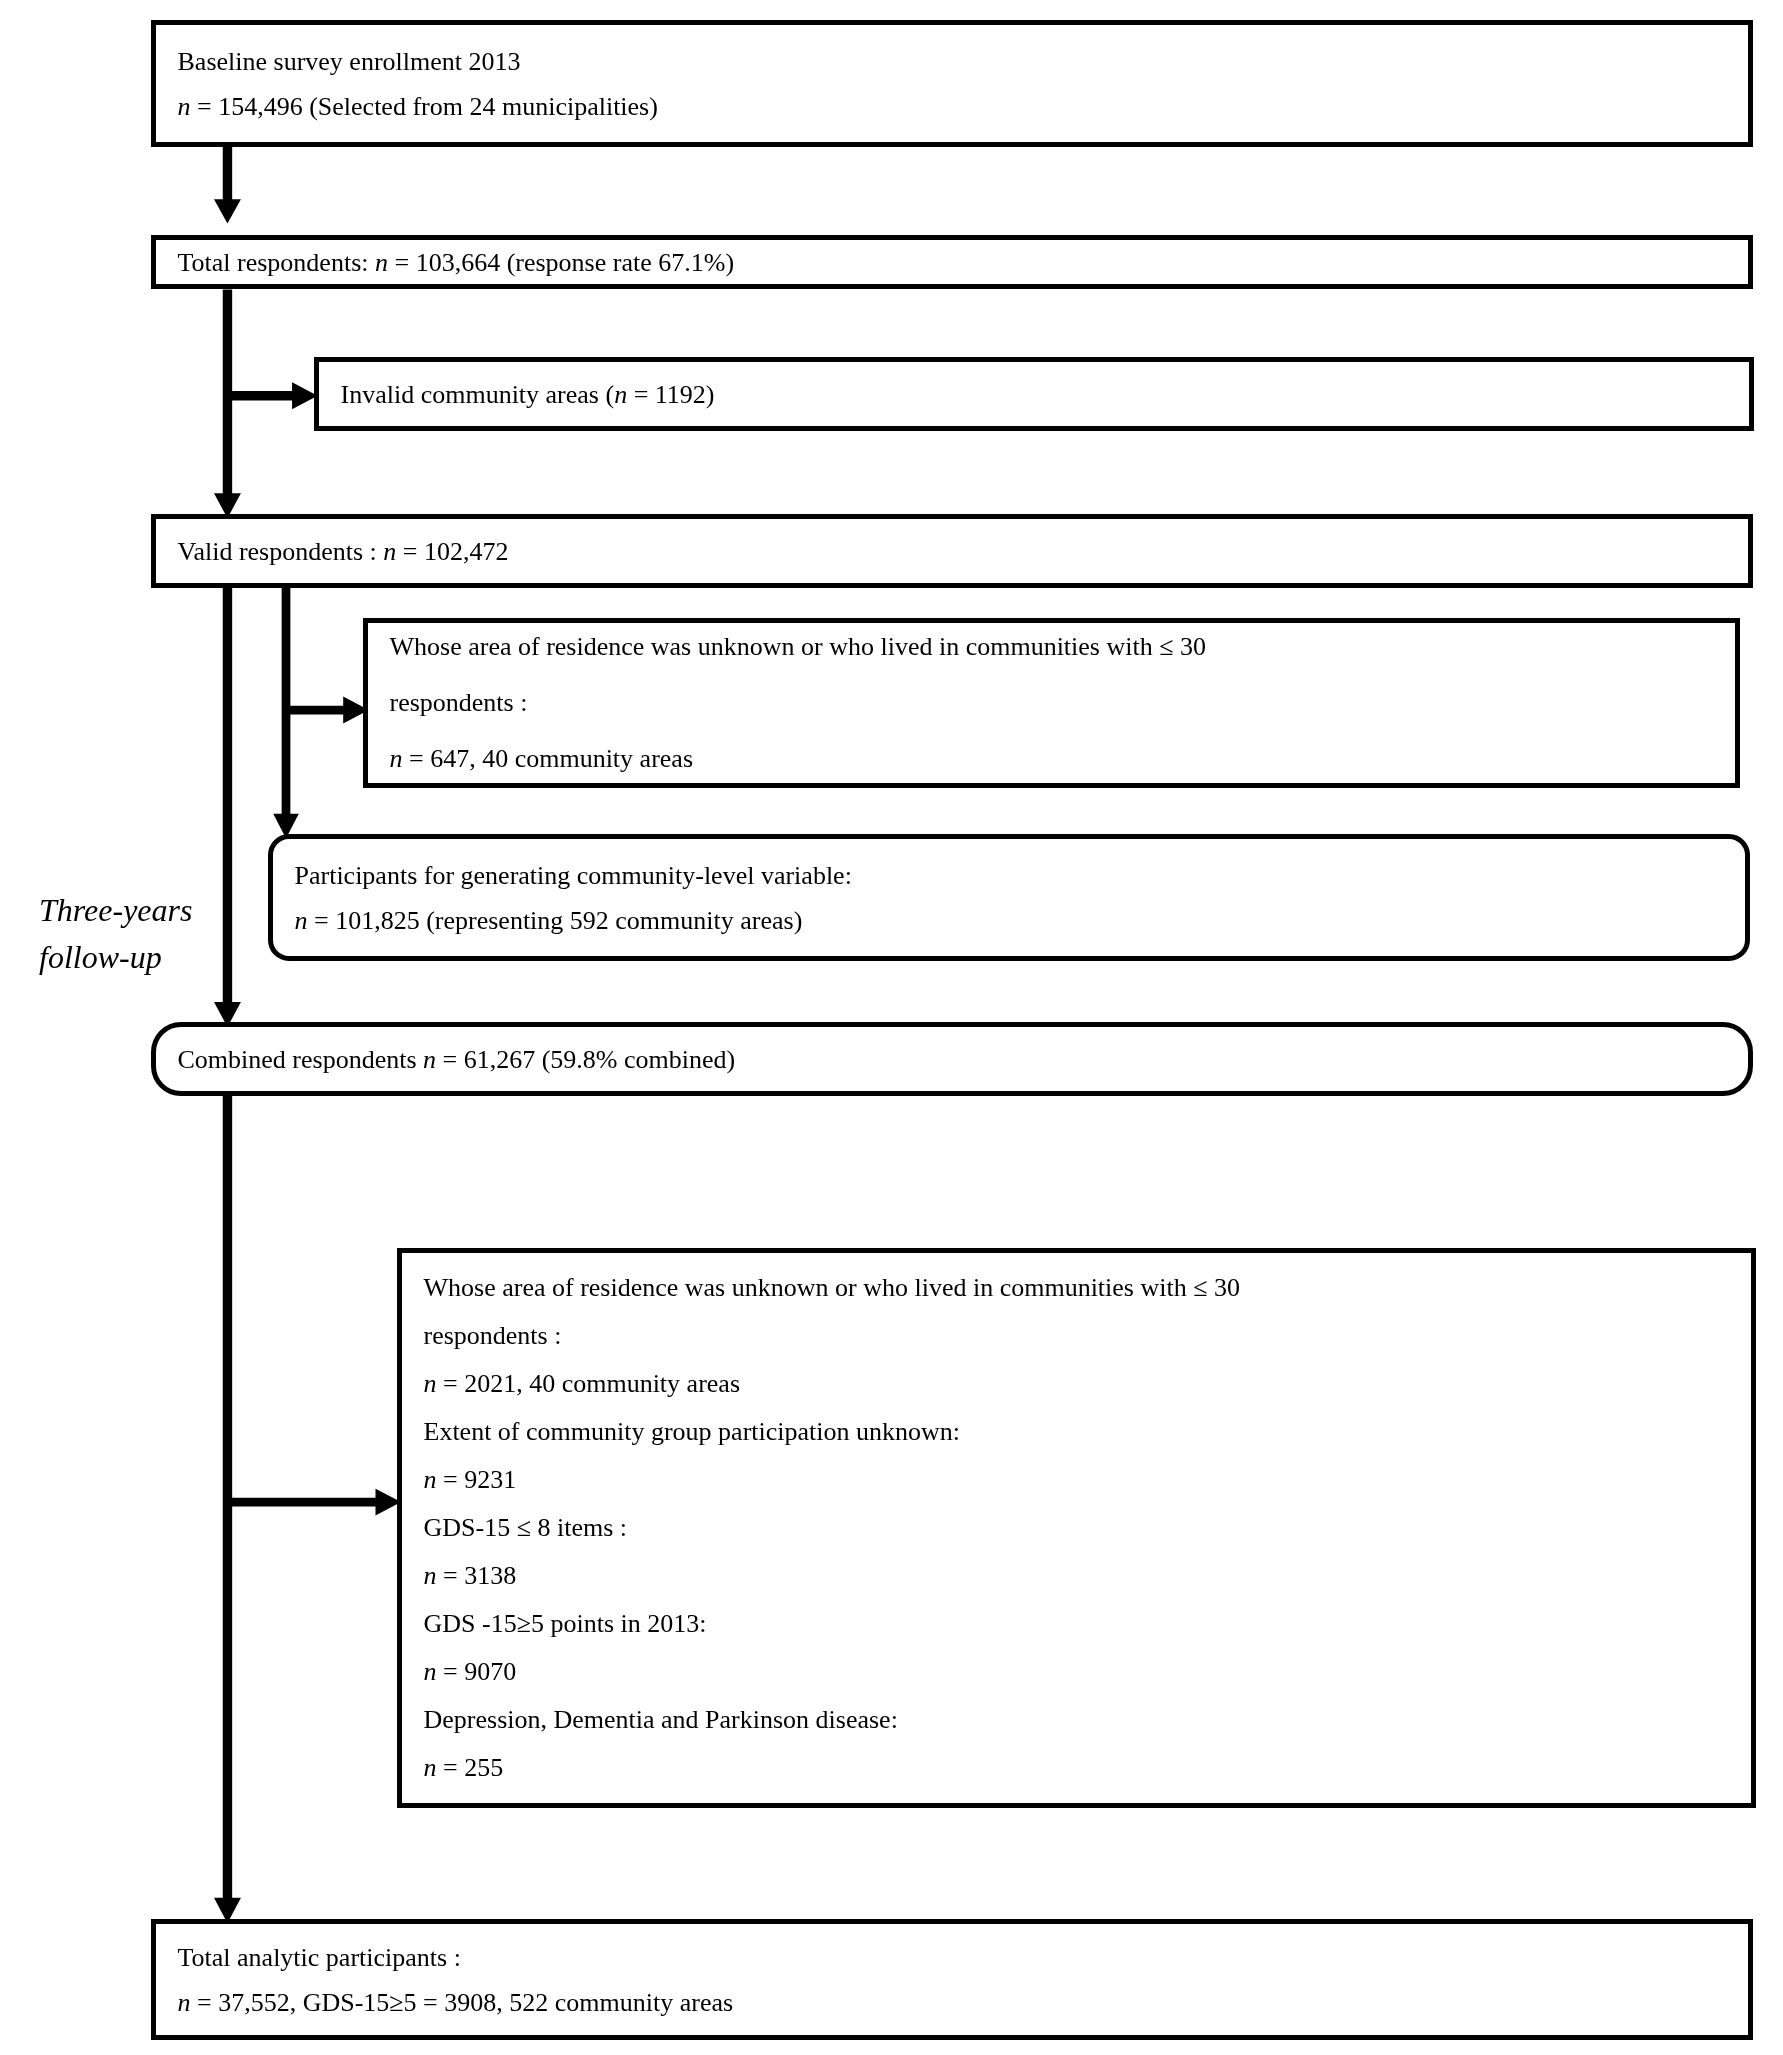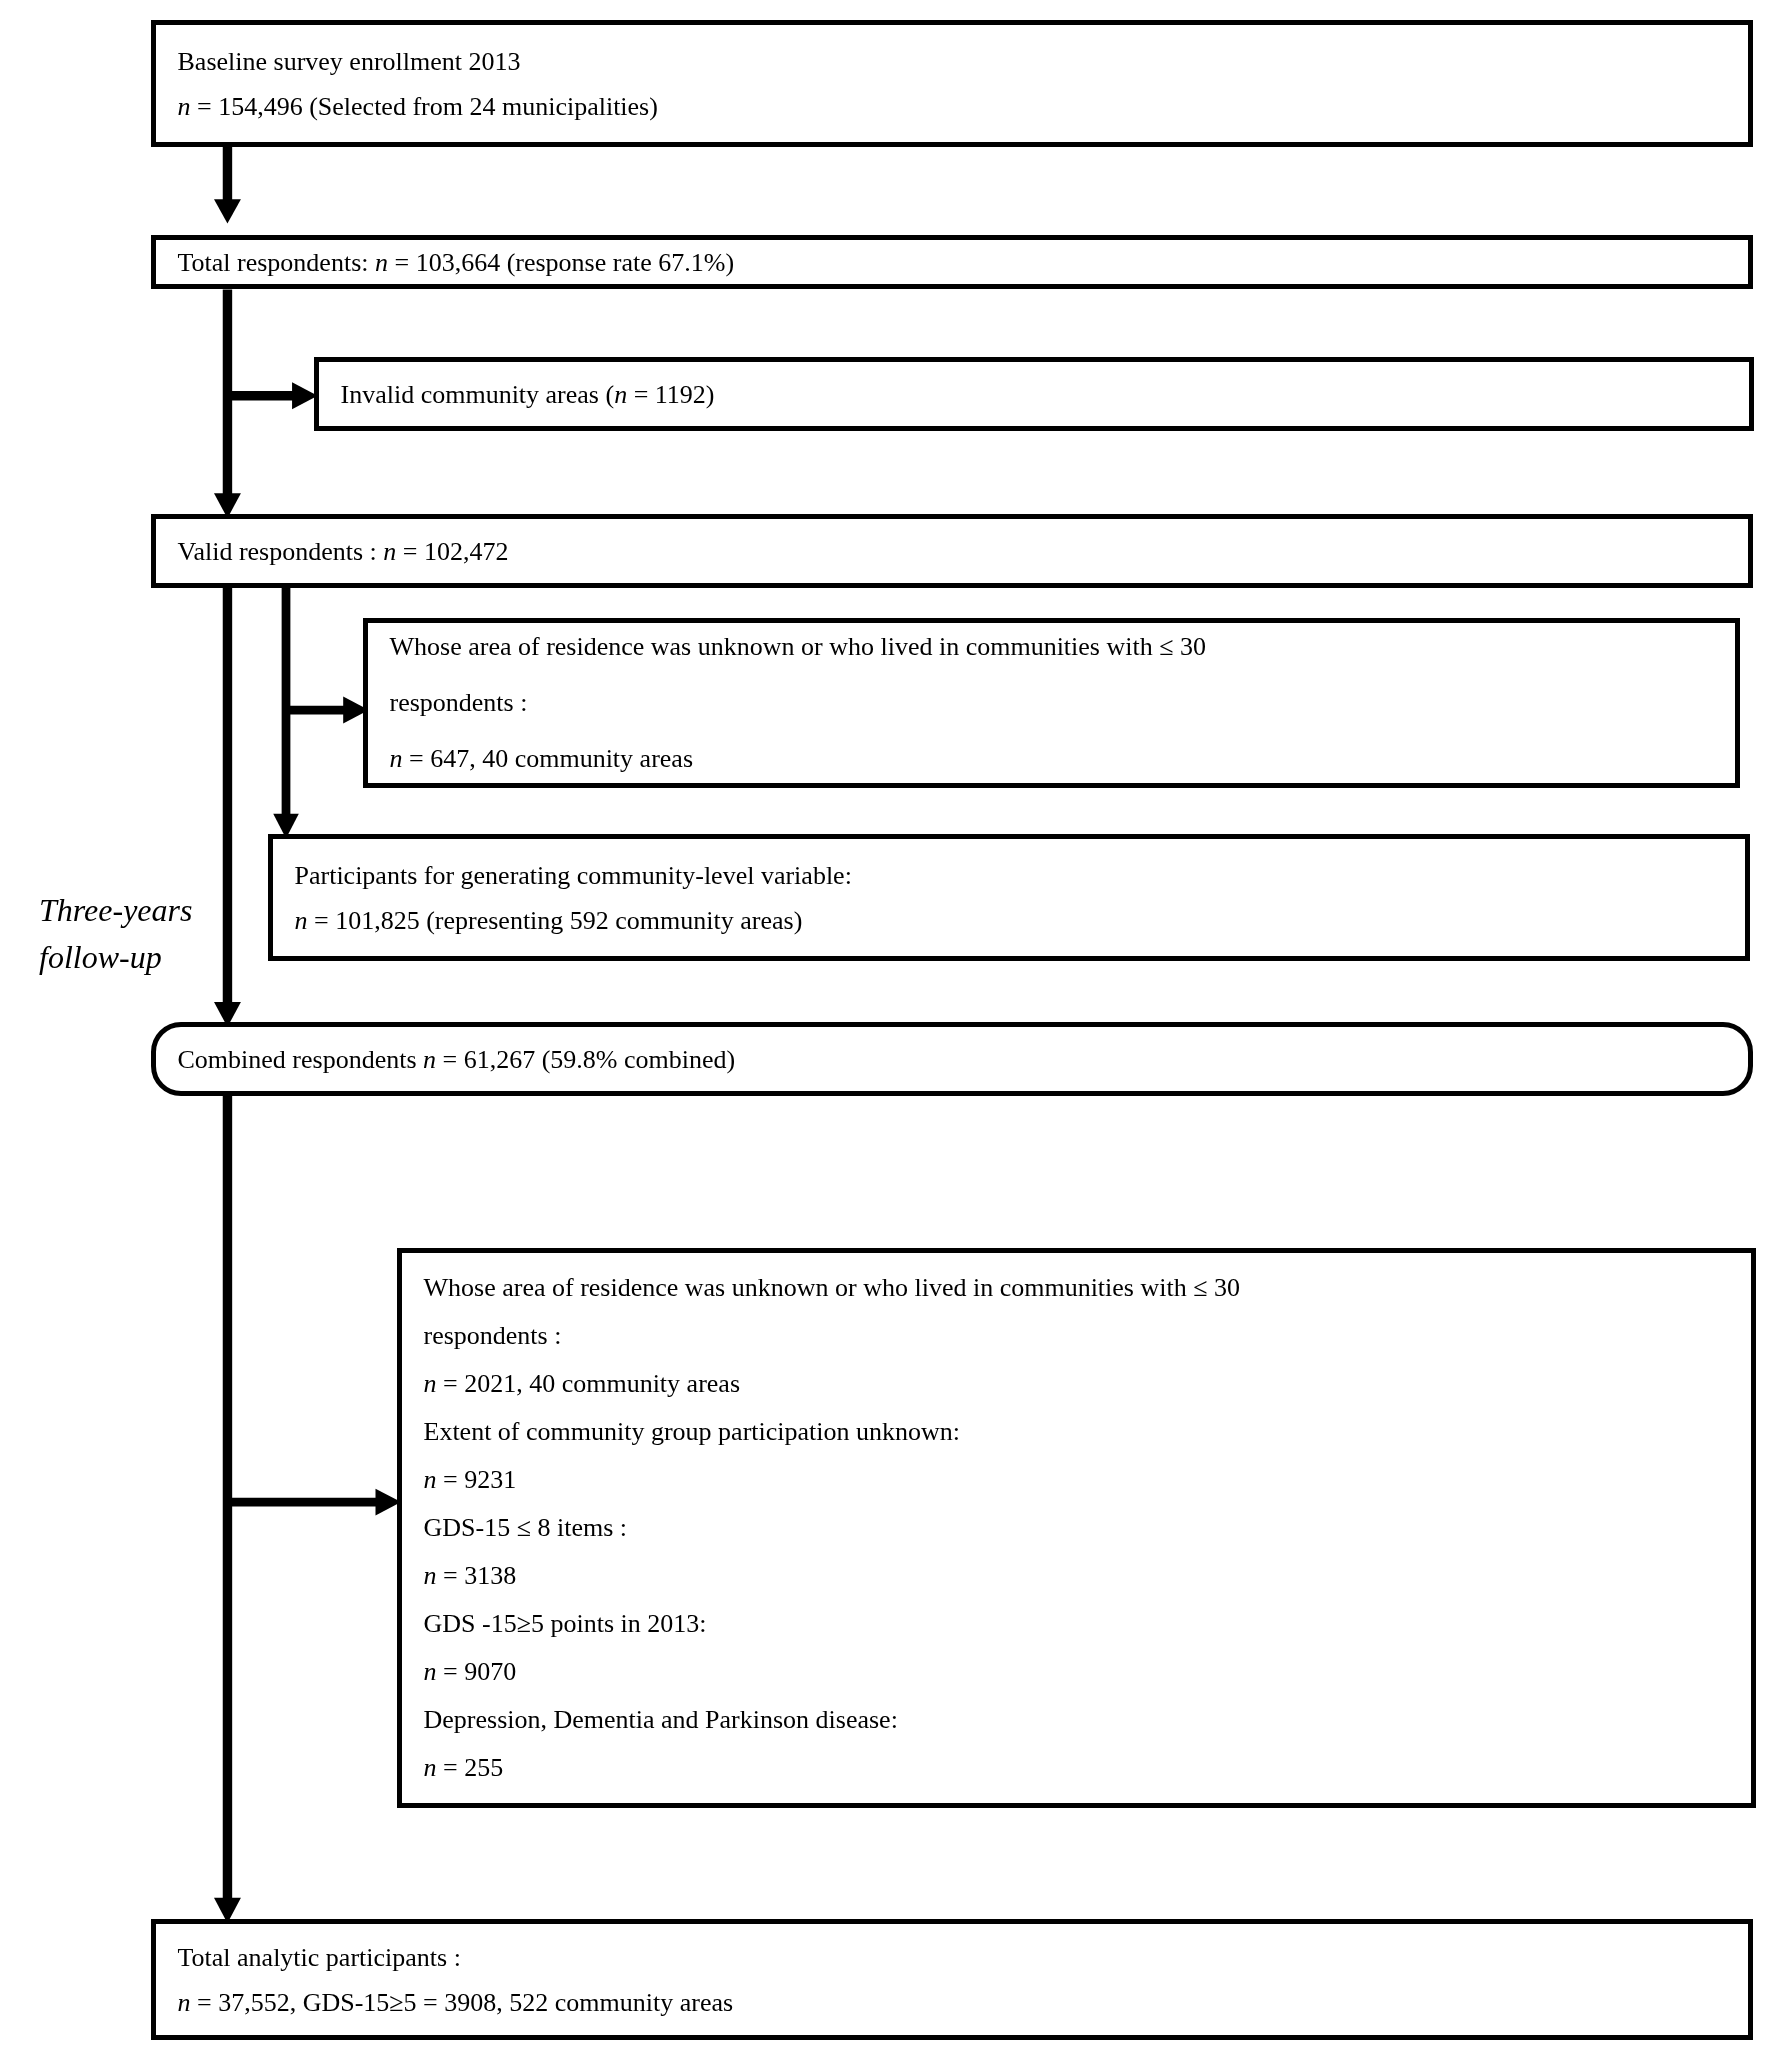--- a/index.html
+++ b/index.html
@@ -122,21 +122,21 @@
   <div class="box" style="left:151px; top:514px; width:1602px; height:74px;">
     <div class="t">Valid respondents : <i>n</i> = 102,472</div>
   </div>
 
   <div class="box spacious" style="left:363px; top:618px; width:1377px; height:170px;">
     <div class="t">Whose area of residence was unknown or who lived in communities with ≤ 30</div>
     <div class="t">respondents :</div>
     <div class="t"><i>n</i> = 647, 40 community areas</div>
   </div>
 
-  <div class="box" style="left:268px; top:834px; width:1482px; height:127px;">
+  <div class="box" style="left:268px; top:834px; width:1482px; height:127px;border-radius:21px;">
     <div class="t">Participants for generating community-level variable:</div>
     <div class="t"><i>n</i> = 101,825 (representing 592 community areas)</div>
   </div>
 
   <div class="side-label">
     <div class="t">Three-years</div>
     <div class="t">follow-up</div>
   </div>
 
   <div class="box" style="left:151px; top:1022px; width:1602px; height:74px;border-radius:30px;">

